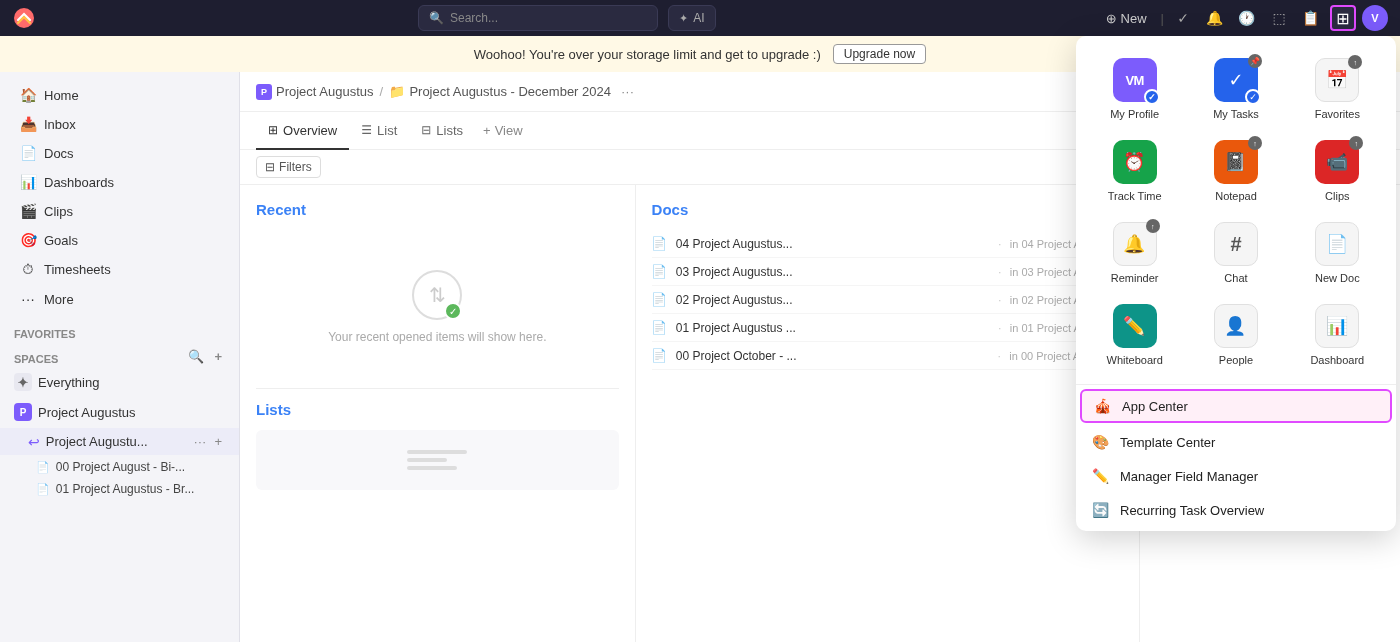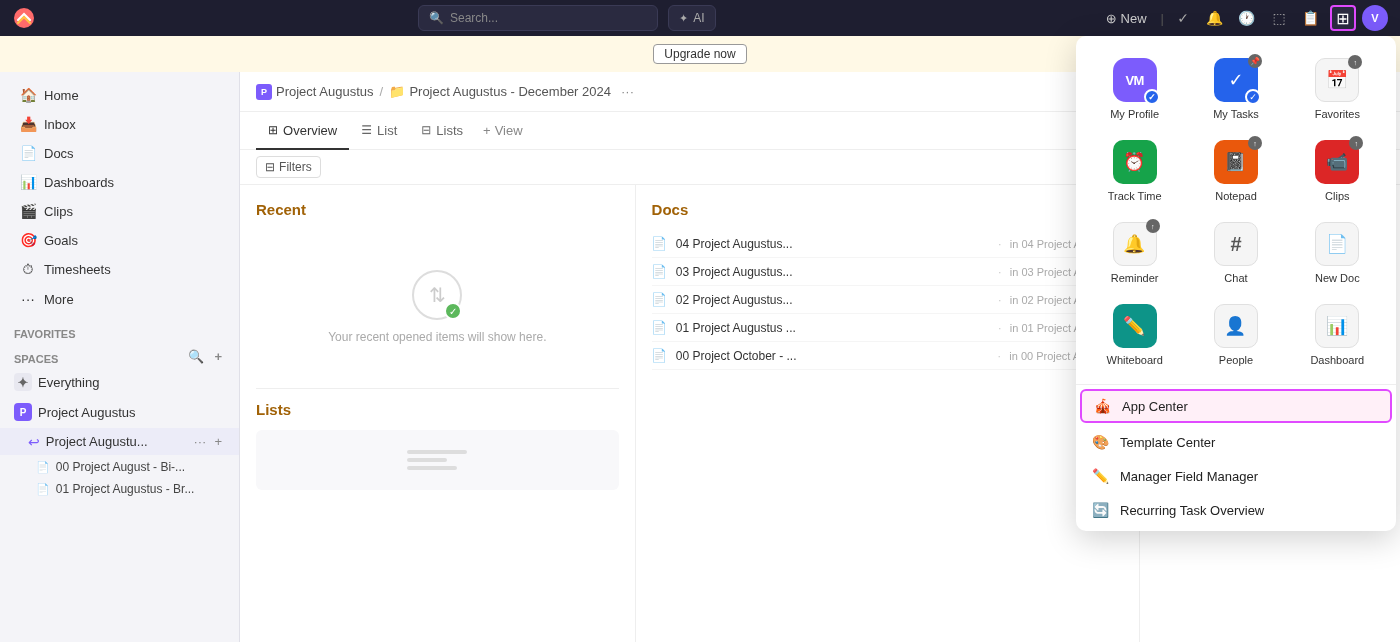--- a/index.html
+++ b/index.html
@@ -286,21 +286,21 @@
       border-right: 1px solid #eee;
       overflow-y: auto;
       padding: 16px;
     }
     .overview-right {
       width: 260px;
       overflow-y: auto;
       padding: 16px;
     }
 
-    .section-title { font-size: 15px; font-weight: 600; color: #a16207; margin-bottom: 12px; }
+    .section-title { font-size: 15px; font-weight: 600; color: #3b82f6; margin-bottom: 12px; }
 
     
     .recent-empty {
       display: flex;
       flex-direction: column;
       align-items: center;
       justify-content: center;
       padding: 40px 20px;
       color: #aaa;
       font-size: 12px;
@@ -383,21 +383,21 @@
       cursor: pointer;
       border-radius: 8px;
     }
     .popup-grid-icon {
       width: 44px; height: 44px;
       border-radius: 10px;
       display: flex; align-items: center; justify-content: center;
       font-size: 20px;
       position: relative;
     }
-    .popup-grid-icon.purple-bg { background: #7c5cfc; color: #fff; border-radius: 13px; }
+    .popup-grid-icon.purple-bg { background: #7c5cfc; color: #fff; }
     .popup-grid-icon.blue-bg { background: #2563eb; color: #fff; }
     .popup-grid-icon.white-bg { background: #f5f5f5; color: #555; border: 1px solid #e0e0e0; }
     .popup-grid-icon.green-bg { background: #16a34a; color: #fff; }
     .popup-grid-icon.orange-bg { background: #ea580c; color: #fff; }
     .popup-grid-icon.red-bg { background: #dc2626; color: #fff; }
     .popup-grid-icon.teal-bg { background: #0d9488; color: #fff; }
     .popup-grid-icon.hash-bg { background: #f5f5f5; color: #555; border: 1px solid #e0e0e0; }
 
     .pin-badge {
       position: absolute;
@@ -473,20 +473,21 @@
     <div class="topbar-icon-btn">🔔</div>
     <div class="topbar-icon-btn">🕐</div>
     <div class="topbar-icon-btn">⬚</div>
     <div class="topbar-icon-btn">📋</div>
     <div class="topbar-grid-btn">⊞</div>
     <div class="avatar-btn">V</div>
   </div>
 </div>
 
 <div class="banner">
+  <span>Woohoo! You're over your storage limit and get to upgrade :)</span>
   <button class="upgrade-btn">Upgrade now</button>
 </div>
 
 <div class="main-layout">
 
   <div class="sidebar">
     <div class="sidebar-nav">
       <div class="sidebar-item">
         <span class="sidebar-icon">🏠</span>
         <span>Home</span>

